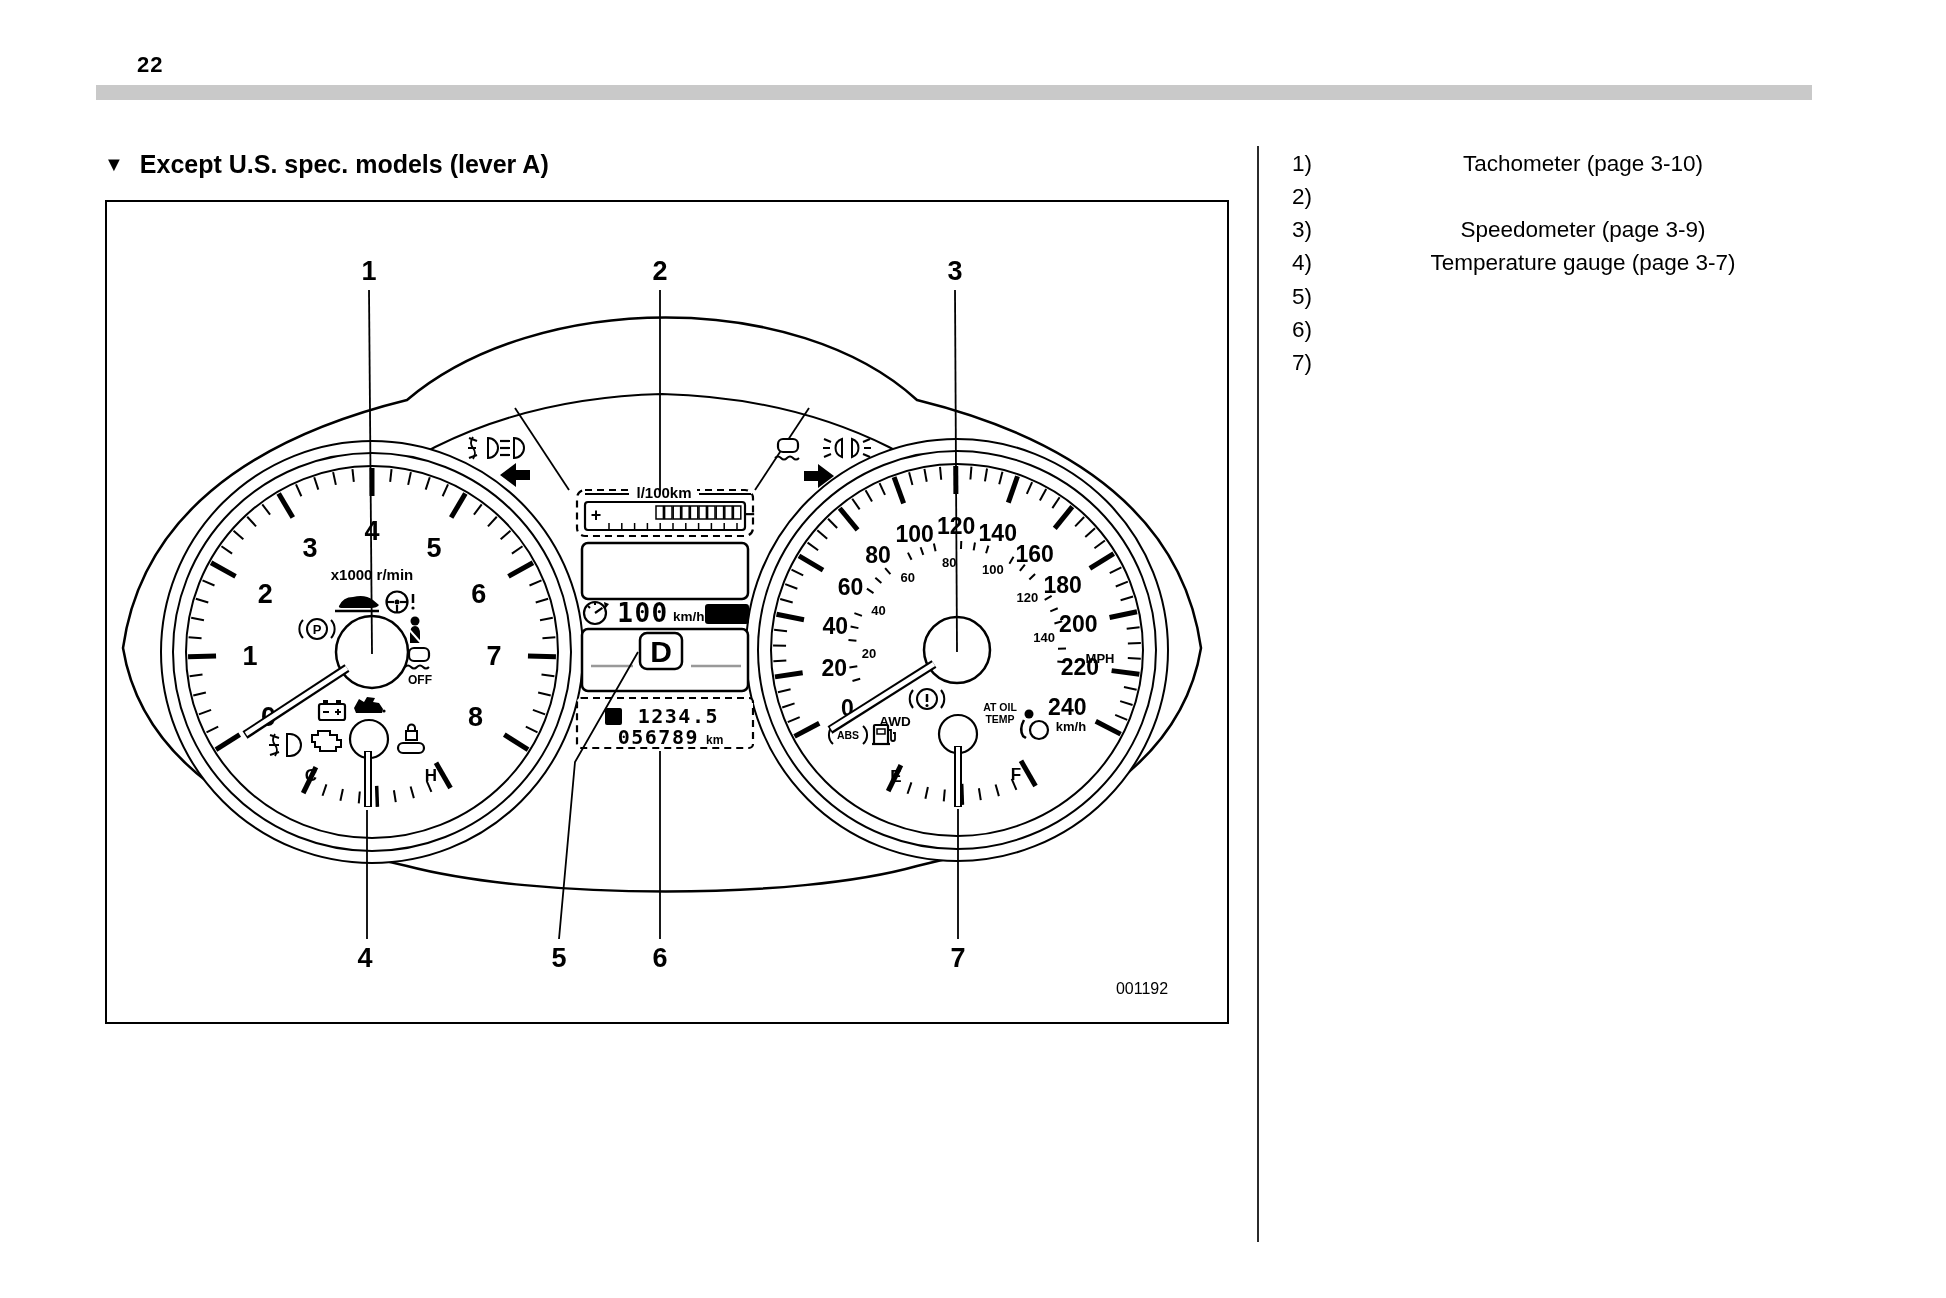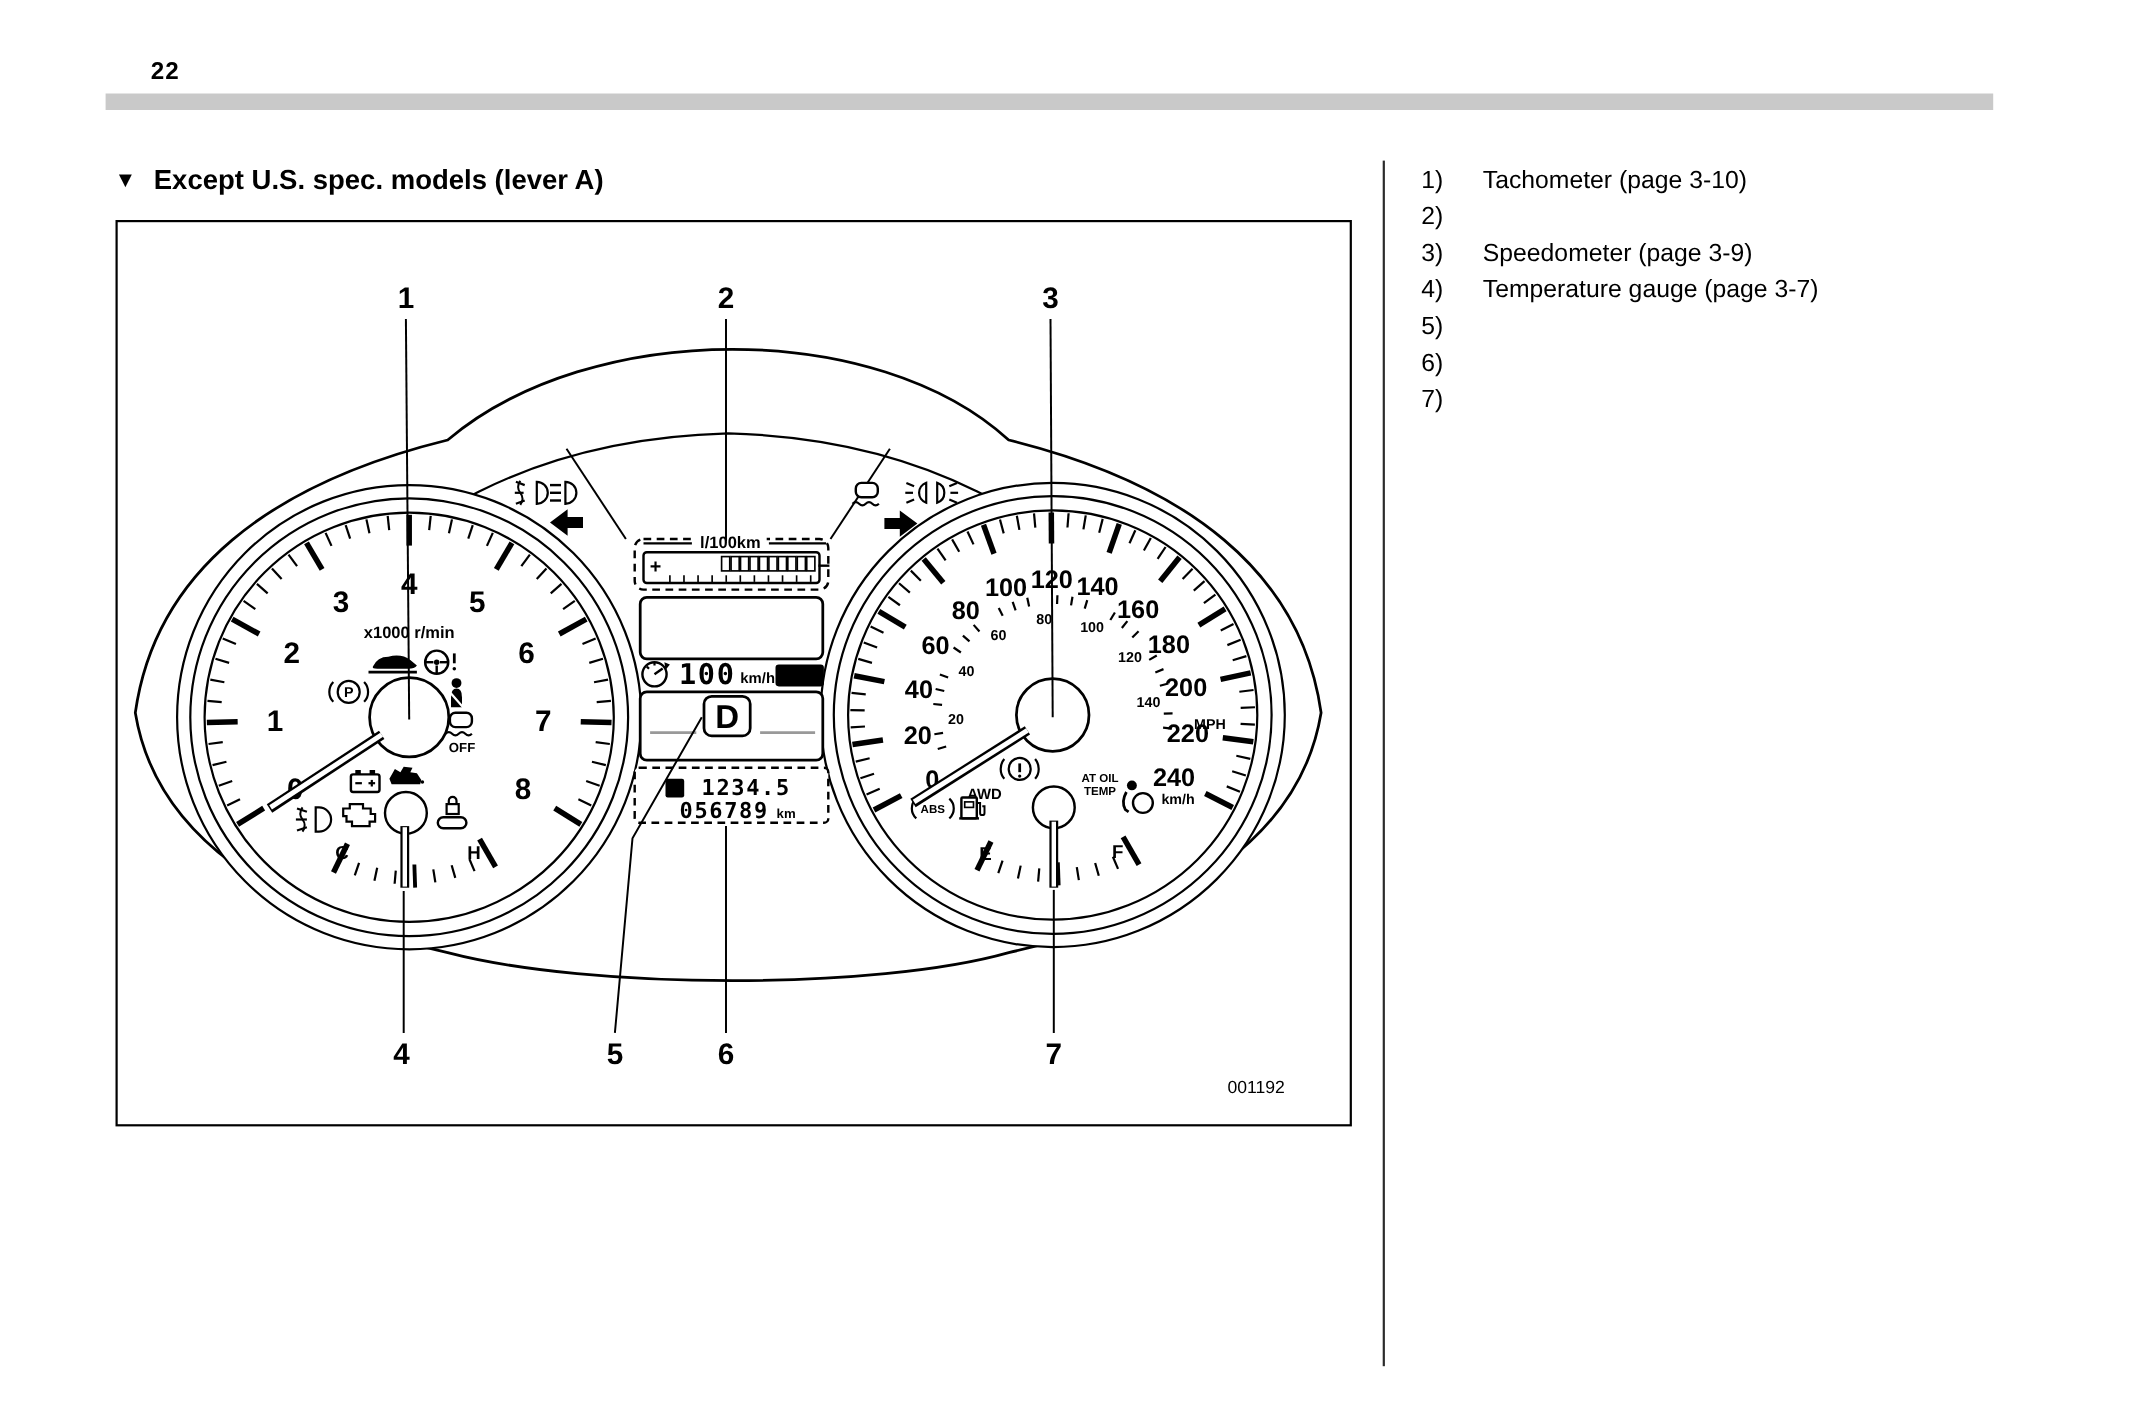--- a/index.html
+++ b/index.html
@@ -8,21 +8,21 @@
   .bar{position:absolute;left:96px;top:85px;width:1716px;height:15px;background:#c9c9c9;}
   .pagenum{position:absolute;left:96px;top:52px;font-size:22px;font-weight:bold;letter-spacing:1px;margin-left:41px;}
   .heading{position:absolute;left:104px;top:150px;font-size:25px;font-weight:bold;display:flex;align-items:center;gap:16px;}
   .heading .tri{font-size:20px;}
   .figure{position:absolute;left:105px;top:200px;width:1120px;height:820px;border:2px solid #000;background:#fff;}
   .figure svg{display:block;width:100%;height:100%;font-family:"Liberation Sans",sans-serif;}
   .sep{position:absolute;left:1257px;top:146px;width:2px;height:1096px;background:#2b2b2b;}
   .legend{position:absolute;left:1292px;top:150px;width:526px;}
   .legend .item{display:flex;margin-bottom:5px;font-size:22.5px;line-height:1.25;}
   .legend .n{flex:0 0 56px;}
-  .legend .t{flex:1;}
+  .legend .t{flex:1;text-align:center;}
   text{fill:#000;}
   .seg7{font-family:"DejaVu Sans Mono",monospace;letter-spacing:1.5px;}
 </style>
 </head>
 <body>
 
 <div class="bar"></div>
 <div class="pagenum">22</div>
 
 <div class="heading">

